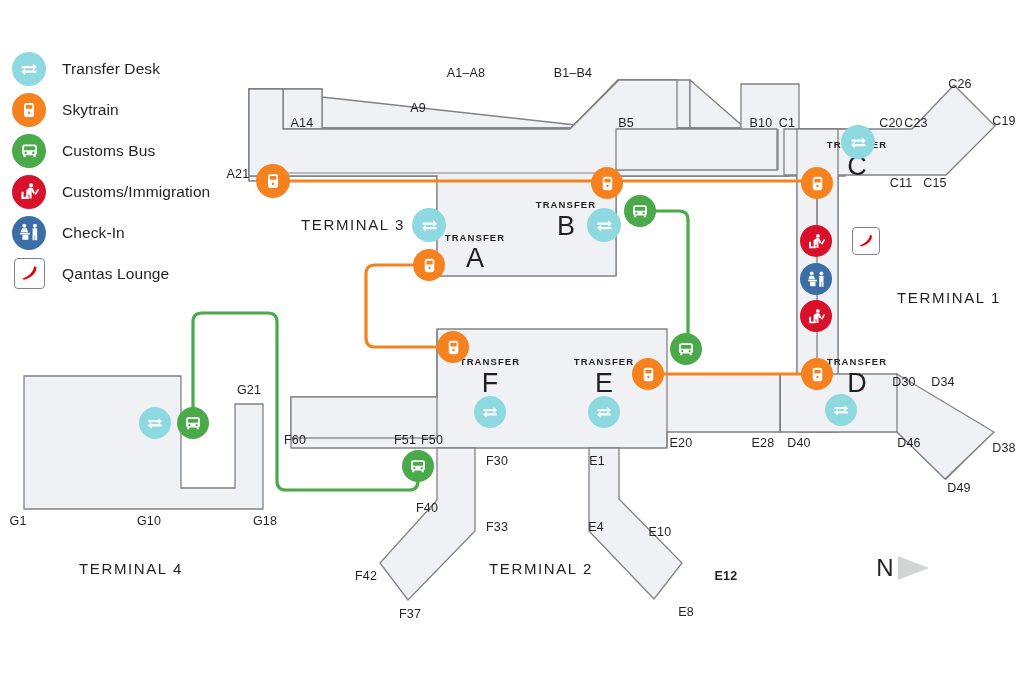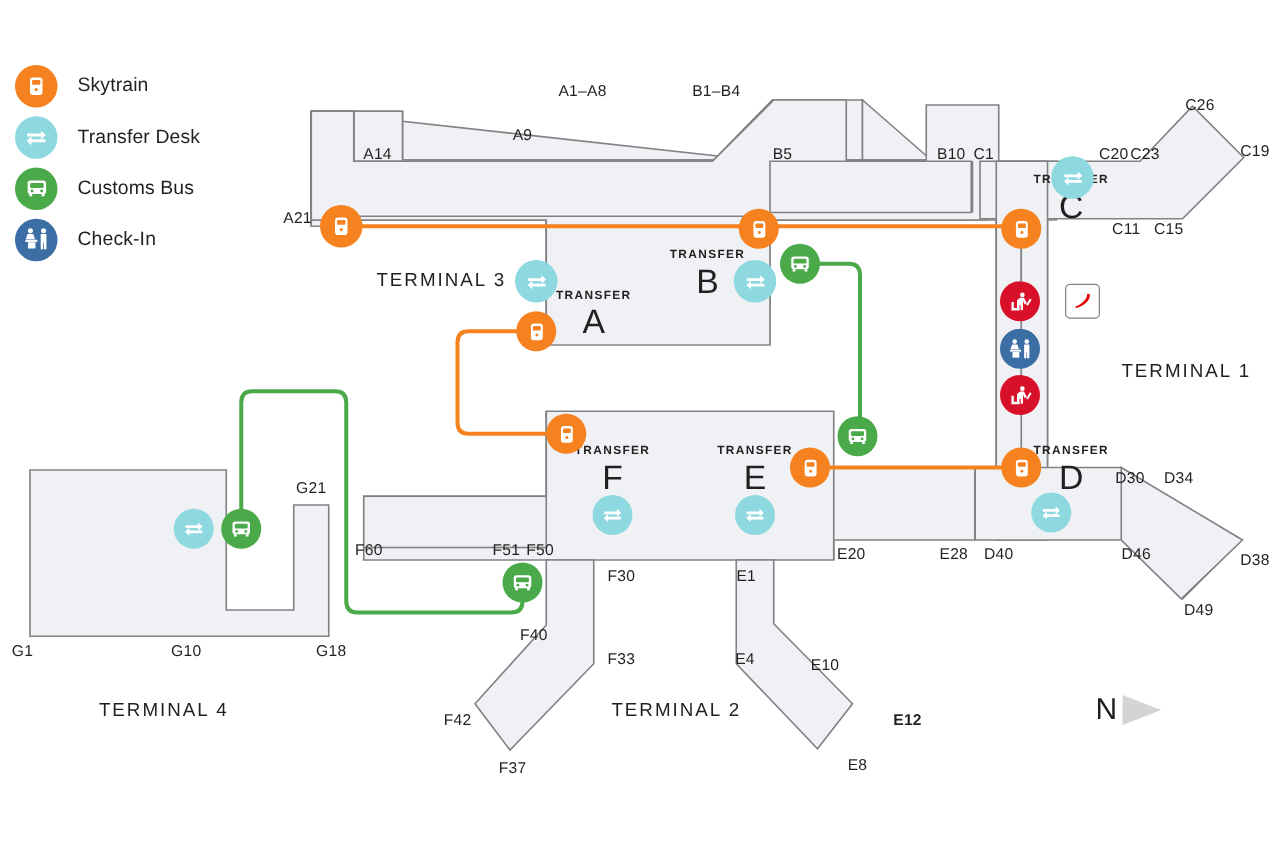--- a/index.html
+++ b/index.html
@@ -381,77 +381,101 @@
 
     <g>
       <polygon points="898,556 929,568 898,580" fill="#d3d4d6"></polygon>
     </g>
   </svg>
 
   <div id="legend">
 
     <div class="legend-row">
       <span class="legend-icon">
+        <span class="ic ic-teal" style="width:34px;height:34px;">
+          <svg width="22" height="22" viewBox="0 0 24 24">
+            <path fill="#fff" d="M4 8.6h12.2v-2.6l4.2 3.9-4.2 3.9v-2.6H4z"></path>
+            <path fill="#fff" d="M20 15.4H7.8v-2.6L3.6 16.7l4.2 3.9v-2.6H20z" opacity="0"></path>
+            <path fill="#fff" d="M20 16.2H7.8v2.6L3.6 14.9l4.2-3.9v2.6H20z"></path>
+          </svg>
+        </span>
+      </span>
+      <span class="legend-label">Transfer Desk</span>
+    </div>
+
+    <div class="legend-row">
+      <span class="legend-icon">
         <span class="ic ic-orange" style="width:34px;height:34px;">
           <svg width="20" height="20" viewBox="0 0 24 24">
             <rect x="6" y="3.5" width="12" height="17" rx="3" fill="#fff"></rect>
             <rect x="8" y="6" width="8" height="4.6" rx="1" fill="#f5821f"></rect>
             <circle cx="12" cy="15.2" r="1.5" fill="#f5821f"></circle>
           </svg>
         </span>
       </span>
       <span class="legend-label">Skytrain</span>
-    </div>
-
-    <div class="legend-row">
-      <span class="legend-icon">
-        <span class="ic ic-teal" style="width:34px;height:34px;">
-          <svg width="22" height="22" viewBox="0 0 24 24">
-            <path fill="#fff" d="M4 8.6h12.2v-2.6l4.2 3.9-4.2 3.9v-2.6H4z"></path>
-            <path fill="#fff" d="M20 15.4H7.8v-2.6L3.6 16.7l4.2 3.9v-2.6H20z" opacity="0"></path>
-            <path fill="#fff" d="M20 16.2H7.8v2.6L3.6 14.9l4.2-3.9v2.6H20z"></path>
-          </svg>
-        </span>
-      </span>
-      <span class="legend-label">Transfer Desk</span>
     </div>
 
     <div class="legend-row">
       <span class="legend-icon">
         <span class="ic ic-green" style="width:34px;height:34px;">
           <svg width="21" height="21" viewBox="0 0 24 24">
             <rect x="3.6" y="5" width="16.8" height="12.4" rx="2.6" fill="#fff"></rect>
             <rect x="5.8" y="7.2" width="12.4" height="4.6" rx="1" fill="#4aa949"></rect>
             <circle cx="7.6" cy="14.6" r="1.35" fill="#4aa949"></circle>
             <circle cx="16.4" cy="14.6" r="1.35" fill="#4aa949"></circle>
             <rect x="5" y="17.2" width="2.6" height="2.3" fill="#fff"></rect>
             <rect x="16.4" y="17.2" width="2.6" height="2.3" fill="#fff"></rect>
           </svg>
         </span>
       </span>
       <span class="legend-label">Customs Bus</span>
     </div>
 
+    <div class="legend-row">
+      <span class="legend-icon">
+        <span class="ic ic-red" style="width:34px;height:34px;">
+          <svg width="23" height="23" viewBox="0 0 24 24">
+            <circle cx="13.6" cy="5.6" r="2.1" fill="#fff"></circle>
+            <path fill="#fff" d="M11.5 8.2h3.6l2.6 5.1-1.9 1-1.6-3v8.1h-2.2v-4.3h-1.1v4.3H8.7V10.6z"></path>
+            <path fill="#fff" d="M3.6 12.2h2.2v5.4h5.2v2.2H3.6z"></path>
+            <path fill="#fff" d="M17.1 14.6l3.4-5.6 1.5 1-3.4 5.6z"></path>
+          </svg>
+        </span>
+      </span>
+      <span class="legend-label">Customs/Immigration</span>
+    </div>
 
     <div class="legend-row">
       <span class="legend-icon">
         <span class="ic ic-blue" style="width:34px;height:34px;">
           <svg width="23" height="23" viewBox="0 0 24 24">
             <circle cx="6.6" cy="4.9" r="2.1" fill="#fff"></circle>
             <path fill="#fff" d="M4.2 7.6h4.8l1.5 4.2H2.7z"></path>
             <circle cx="17.6" cy="4.9" r="2.1" fill="#fff"></circle>
             <path fill="#fff" d="M15.2 7.6h4.8v12.6h-2.1v-5.4h-.6v5.4h-2.1z"></path>
             <rect x="2.4" y="12.3" width="10" height="1.8" fill="#fff"></rect>
             <rect x="4.6" y="14.4" width="6.2" height="5.2" fill="#fff"></rect>
           </svg>
         </span>
       </span>
       <span class="legend-label">Check-In</span>
     </div>
 
+    <div class="legend-row">
+      <span class="legend-icon">
+        <span class="ic ic-square" style="width:29px;height:29px;">
+          <svg width="21" height="21" viewBox="0 0 24 24">
+            <path fill="#e40000" d="M19.8 4.6c.5 2.6-.6 5.6-3.1 8.3-2.6 2.8-6.4 4.9-10.9 6.3l-2.1-1.1c4.3-1.8 7.8-4.1 10.1-6.7 2.3-2.5 3.4-5.1 3.2-7.4z"></path>
+            <path fill="#e40000" d="M13.3 14.9c-2 1.4-4.4 2.6-7.1 3.6l4.6.6c1.4-.7 2.7-1.5 3.9-2.4z" opacity="0"></path>
+          </svg>
+        </span>
+      </span>
+      <span class="legend-label">Qantas Lounge</span>
+    </div>
   </div>
 
   <div class="marker" style="left:273px;top:181px;">
     <span class="ic ic-orange m-34">
       <svg width="20" height="20" viewBox="0 0 24 24">
           <rect x="6" y="3.5" width="12" height="17" rx="3" fill="#fff"></rect>
           <rect x="8" y="6" width="8" height="4.6" rx="1" fill="#f5821f"></rect>
           <circle cx="12" cy="15.2" r="1.5" fill="#f5821f"></circle>
         </svg>
     </span>

